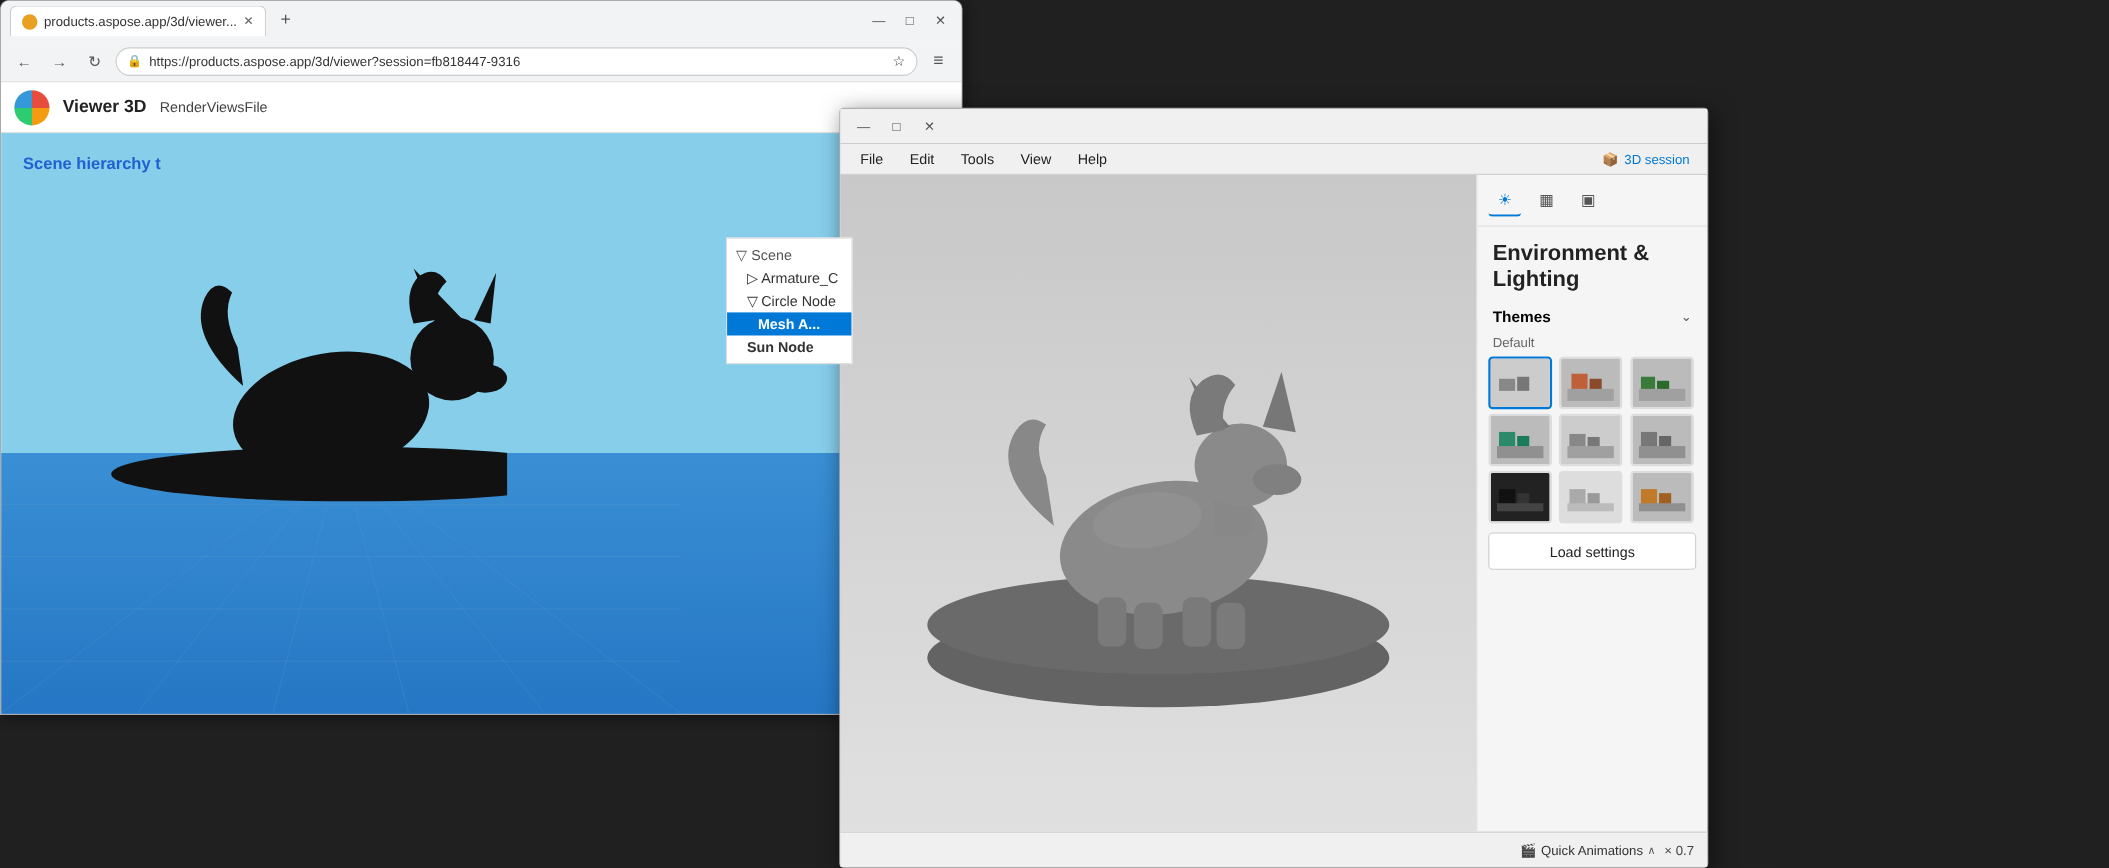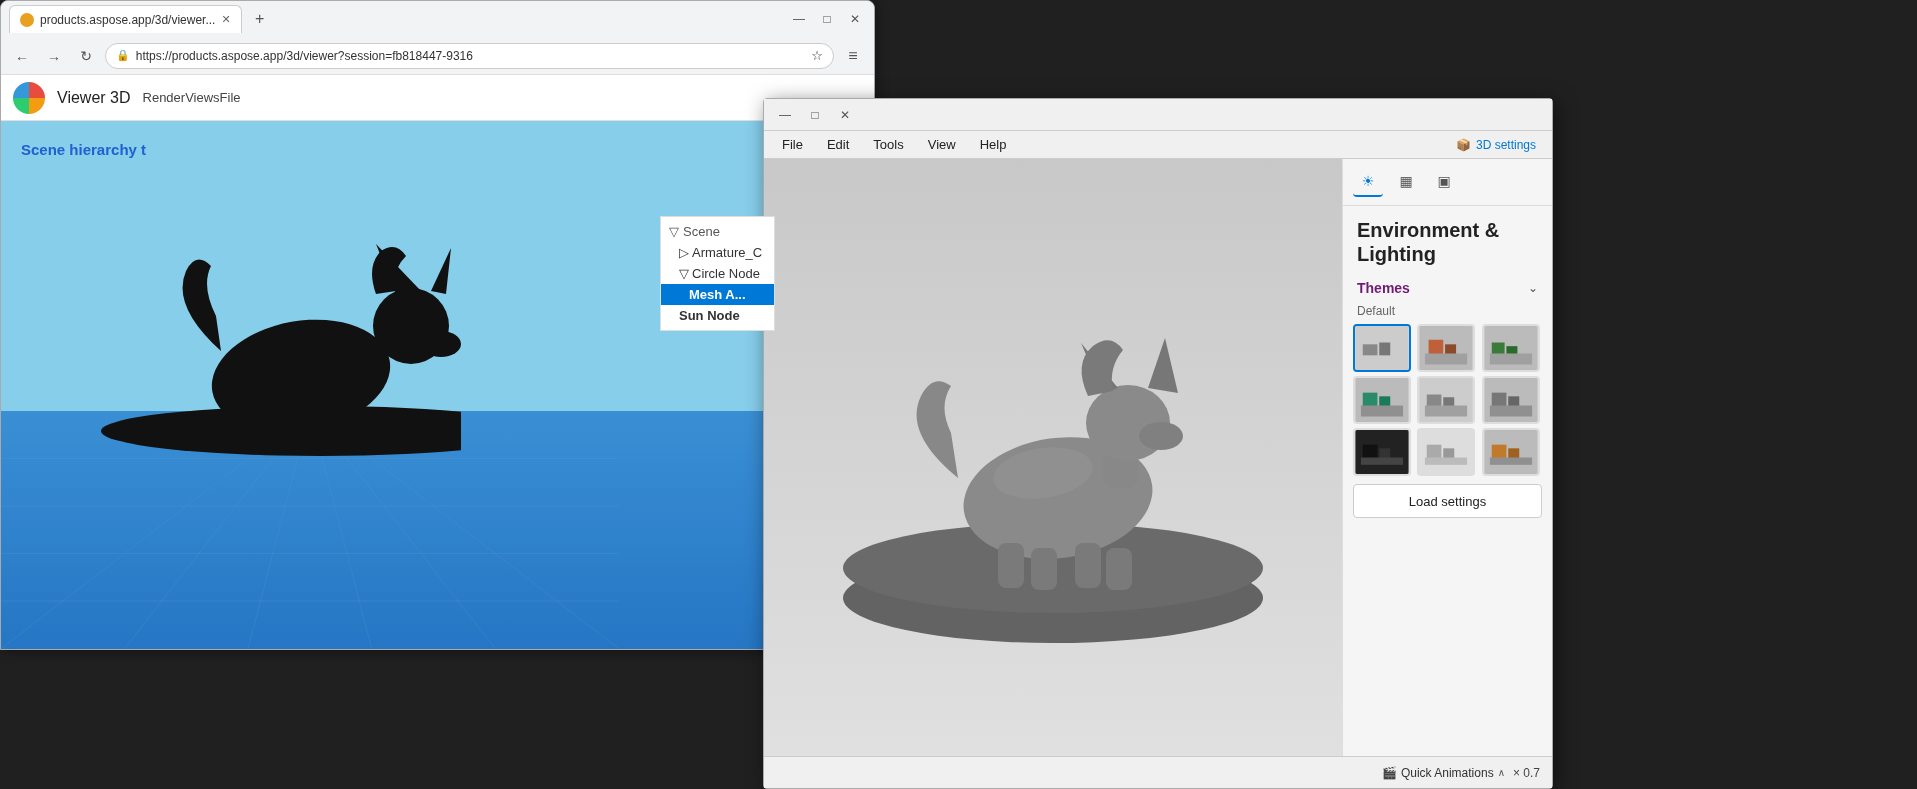--- a/index.html
+++ b/index.html
@@ -95,21 +95,21 @@
       padding: 0 12px;
       gap: 12px;
       border-bottom: 1px solid #e0e0e0;
     }
     .app-logo {
       width: 32px; height: 32px;
       border-radius: 50%;
       background: conic-gradient(#e74c3c 0deg 90deg, #f39c12 90deg 180deg, #2ecc71 180deg 270deg, #3498db 270deg 360deg);
       flex-shrink: 0;
     }
-    .app-title { font-size: 16px; font-weight: 400; color: #222; }
+    .app-title { font-size: 16px; font-weight: 700; color: #222; }
     .app-menu { display: flex; font-size: 13px; color: #444; }
     .app-menu span { cursor: pointer; }
 
     
     .viewport-browser {
       flex: 1;
       position: relative;
       overflow: hidden;
     }
     .viewport-bg {
@@ -266,21 +266,21 @@
     .themes-header {
       display: flex;
       align-items: center;
       justify-content: space-between;
       padding: 6px 14px;
       cursor: pointer;
     }
     .themes-header-title {
       font-size: 14px;
       font-weight: 600;
-      color: #701a75;
+      color: #000000;
     }
     .themes-chevron { color: #555; font-size: 12px; }
 
     .themes-default-label {
       font-size: 12px;
       color: #666;
       padding: 2px 14px 6px;
     }
 
     .themes-grid {
@@ -478,21 +478,21 @@
   </div>
 
   <div class="viewer-menubar">
     <span class="menu-item">File</span>
     <span class="menu-item">Edit</span>
     <span class="menu-item">Tools</span>
     <span class="menu-item">View</span>
     <span class="menu-item">Help</span>
     <div class="library-btn">
       <span>📦</span>
-      <span>3D settings</span>
+      <span>3D session</span>
     </div>
   </div>
 
   <div class="viewer-main">
 
     <div class="viewport-3d">
       <div class="viewport-inner">
 
         <svg width="500" height="420" viewBox="0 0 500 420">
 

